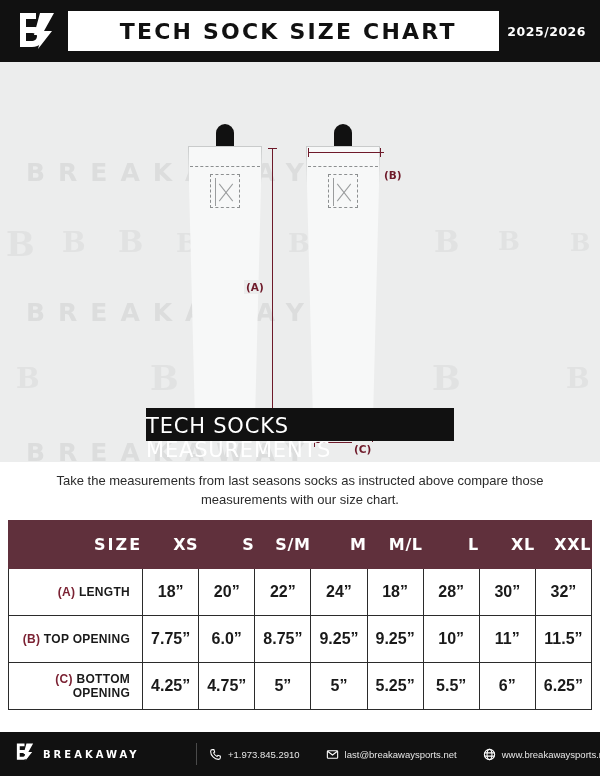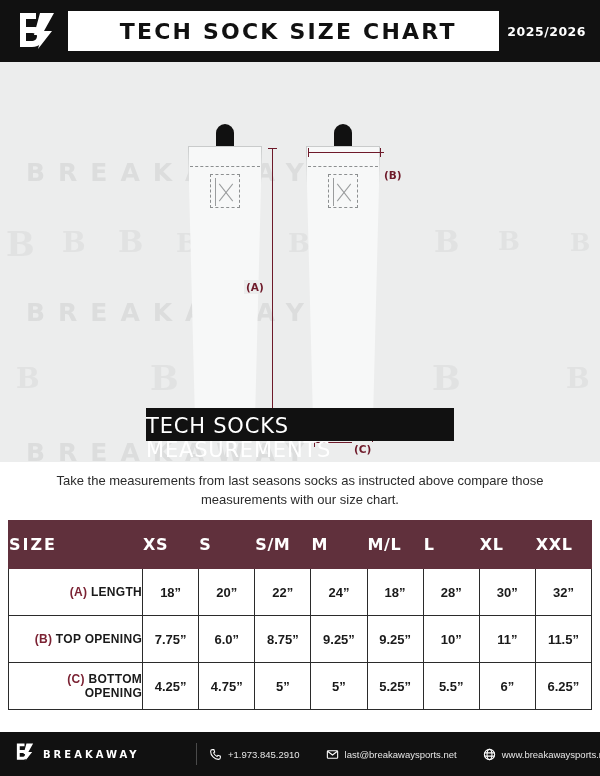--- a/index.html
+++ b/index.html
@@ -238,36 +238,36 @@
     border-collapse: collapse;
     table-layout: fixed;
   }
   thead th {
     background: #60303c;
     color: #ffffff;
     font-size: 16px;
     font-weight: bold;
     letter-spacing: 0.6px;
     height: 48px;
-    text-align: left;
+    text-align: right;
     border: 1px solid #60303c;
     font-family: "DejaVu Sans", sans-serif;
   }
   thead th:first-child { letter-spacing: 2px; }
   tbody td {
     height: 47px;
     border: 1px solid #2b2b2b;
     text-align: center;
-    font-size: 13px;
+    font-size: 16px;
     font-weight: bold;
     color: #1a1a1a;
   }
   tbody td.rowlabel {
     text-align: right;
-    padding-right: 0;
+    padding-right: 12px;
     font-size: 12px;
     letter-spacing: 0.3px;
   }
   .lbl-key { color: #7b2233; }
 
   
   .footer {
     position: absolute;
     left: 0; right: 0; bottom: 0;
     height: 44px;

